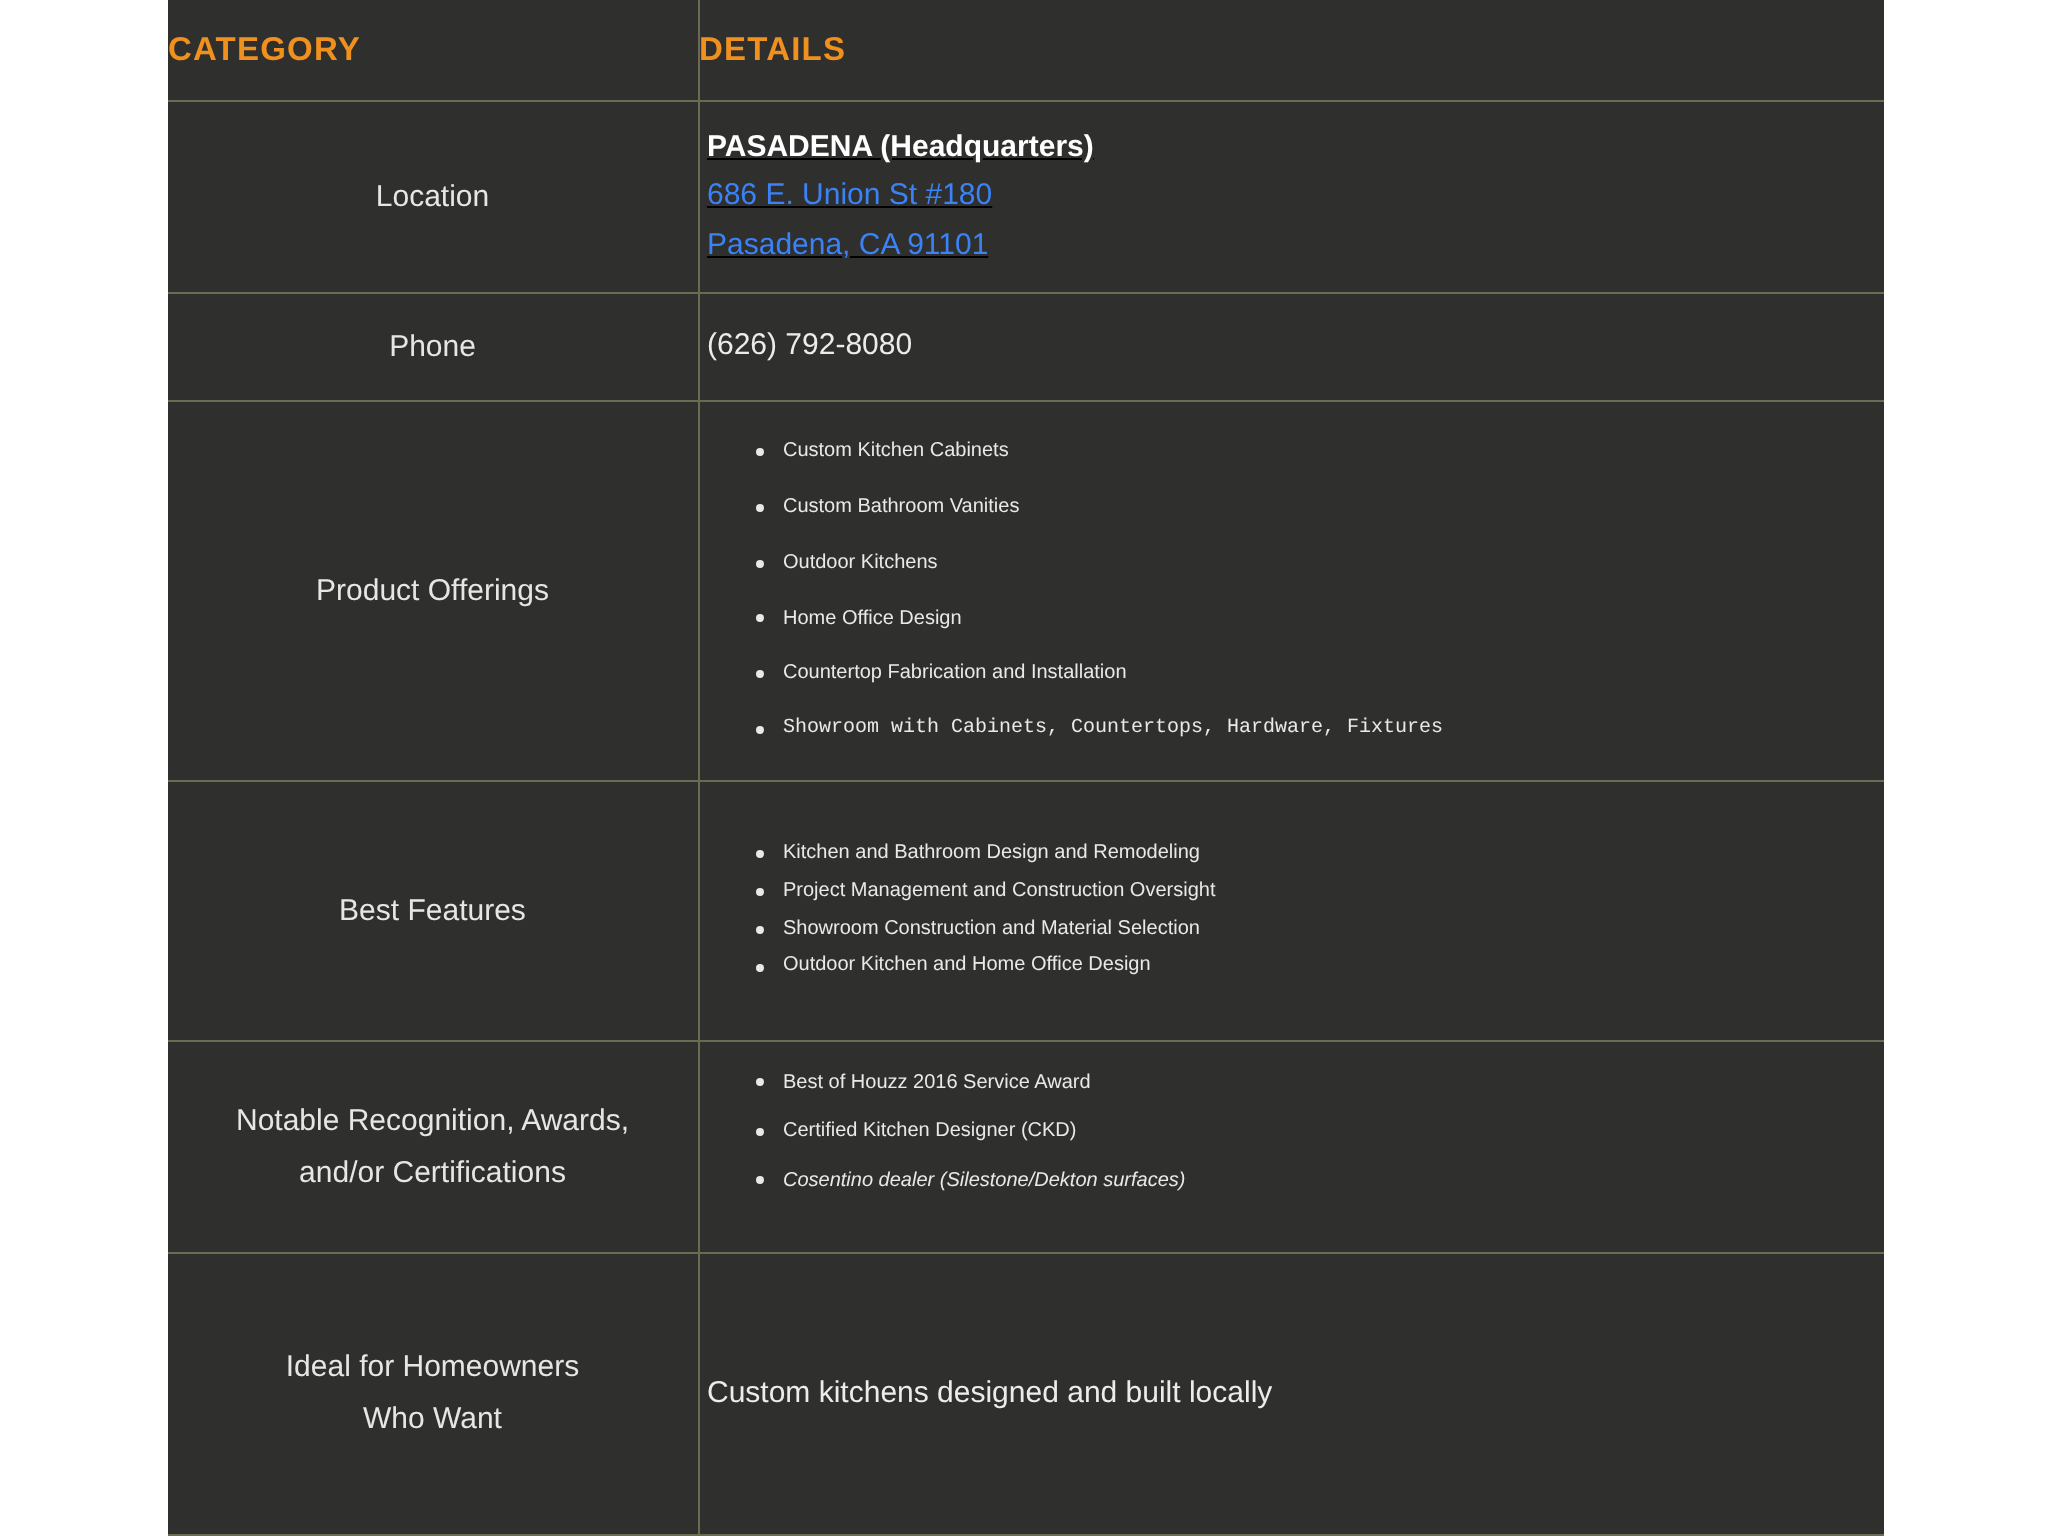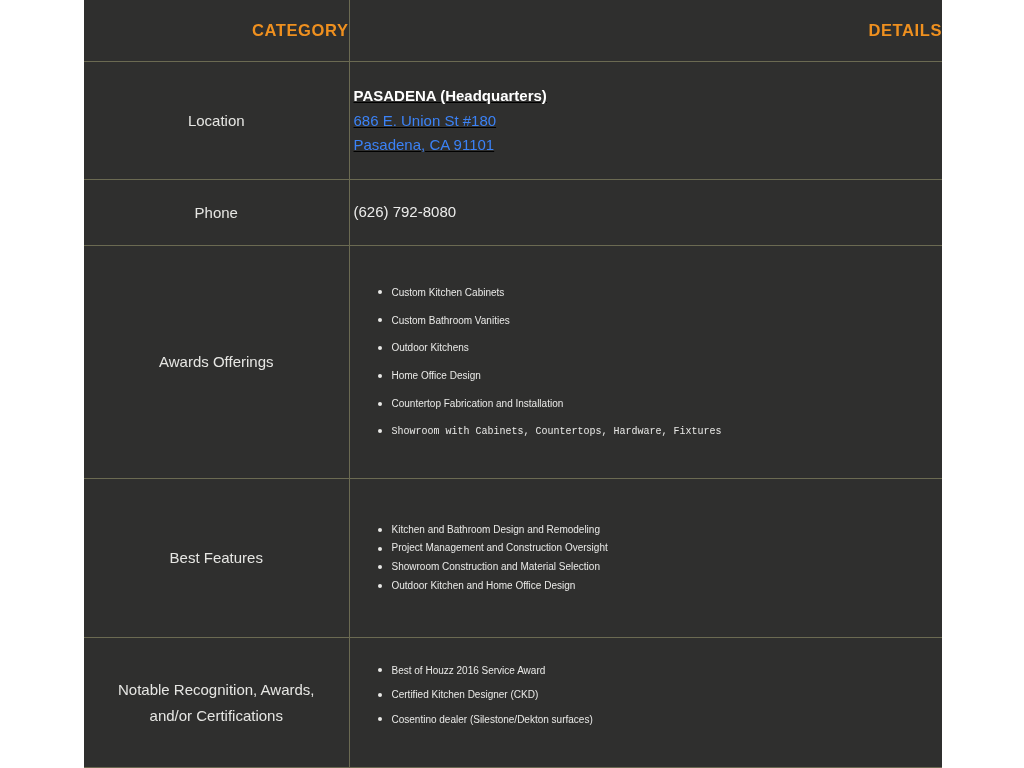--- a/index.html
+++ b/index.html
@@ -57,23 +57,22 @@
   
   tr.header-row th {
     border-bottom: 1px solid #6b6a52;
     height: 50px;
   }
   .hdr-text {
     color: #ef901f;
     font-weight: bold;
     font-size: 16.5px;
     letter-spacing: 0.6px;
-    text-align: right;
-    display: block;
-    padding-left: 48px;
+    text-align: left;
+    display: block;
   }
 
   
   .cat-cell {
     text-align: center;
   }
   .cat-text {
     display: block;
     color: #e6e6e3;
     font-size: 15px;
@@ -129,21 +128,21 @@
     transform: translateY(-50%);
     width: 4px;
     height: 4px;
     border-radius: 50%;
     background: #e9e9e7;
   }
   ul.bullets.loose li { line-height: 21.4px; padding-top: 0; padding-bottom: 0; margin-bottom: 6.4px; }
   ul.bullets.loose li:last-child { margin-bottom: 0; font-family: Liberation Mono, monospace; }
   ul.bullets.tight li { line-height: 18.7px; margin-bottom: 0px; }
   ul.bullets.med li { line-height: 19px; margin-bottom: 5.5px; }
-  ul.bullets.med li:last-child { margin-bottom: 16px; }
+  ul.bullets.med li:last-child { margin-bottom: 16px; font-style: italic; }
 </style>
 </head>
 <body>
 
 <div id="page">
   <div class="table-wrap">
     <table class="info-table">
       <colgroup>
         <col class="col-cat">
         <col class="col-det">
@@ -176,21 +175,21 @@
           <td class="cat-cell">
             <span class="cat-text">Phone</span>
           </td>
           <td class="det-cell">
             <span class="det-text">(626) 792-8080</span>
           </td>
         </tr>
 
         <tr style="height:190px;">
           <td class="cat-cell">
-            <span class="cat-text">Awards Offerings</span>
+            <span class="cat-text">Product Offerings</span>
           </td>
           <td class="det-cell">
             <ul class="bullets loose">
               <li>Custom Kitchen Cabinets</li>
               <li>Custom Bathroom Vanities</li>
               <li>Outdoor Kitchens</li>
               <li>Home Office Design</li>
               <li>Countertop Fabrication and Installation</li>
               <li>Showroom with Cabinets, Countertops, Hardware, Fixtures</li>
             </ul>
@@ -218,16 +217,25 @@
           </td>
           <td class="det-cell">
             <ul class="bullets med">
               <li>Best of Houzz 2016 Service Award</li>
               <li>Certified Kitchen Designer (CKD)</li>
               <li>Cosentino dealer (Silestone/Dekton surfaces)</li>
             </ul>
           </td>
         </tr>
 
+        <tr>
+          <td class="cat-cell">
+            <span class="cat-text">Ideal for Homeowners</span>
+            <span class="cat-text" style="padding-top:0;">Who Want</span>
+          </td>
+          <td class="det-cell">
+            <span class="det-text">Custom kitchens designed and built locally</span>
+          </td>
+        </tr>
       </tbody>
     </table>
   </div>
 </div>
 
 </body></html>

